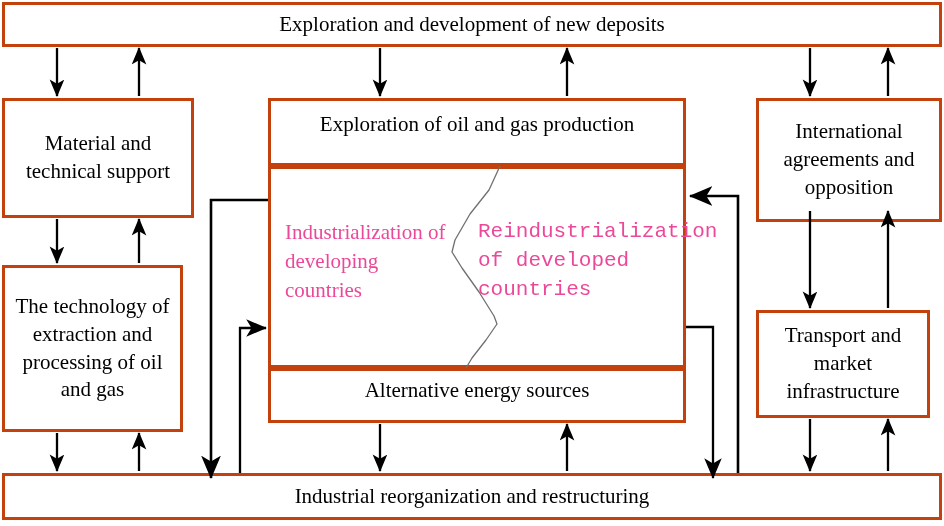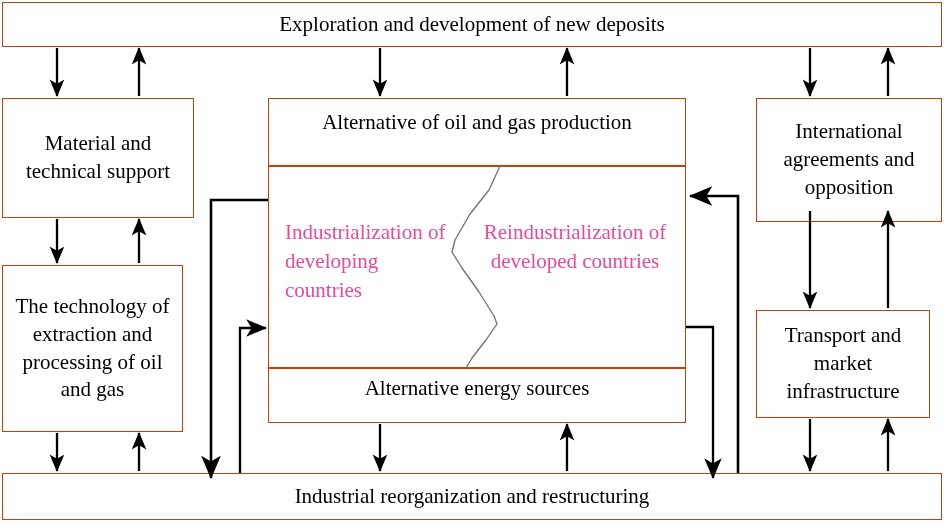--- a/index.html
+++ b/index.html
@@ -10,40 +10,40 @@
   #canvas {
     position: relative;
     width: 944px;
     height: 526px;
     background: #ffffff;
     font-family: "Liberation Serif", "DejaVu Serif", serif;
     overflow: hidden;
   }
   .box {
     position: absolute;
-    border: 1px solid #c2410c;
+    border: 3px solid #c2410c;
     box-sizing: border-box;
     background: #ffffff;
     display: flex;
     align-items: center;
     justify-content: center;
     text-align: center;
     color: #000000;
     font-size: 21px;
     line-height: 1.32;
     padding: 2px 6px;
   }
   .inner-label {
     position: absolute;
     color: #ec4899;
     font-size: 21px;
     line-height: 1.38;
   }
   .label-left  { text-align: left; }
-  .label-right { text-align: center; }
+  .label-right { text-align: left; font-family: Liberation Mono, monospace; }
   svg.overlay {
     position: absolute;
     left: 0; top: 0;
     width: 944px;
     height: 526px;
     pointer-events: none;
   }
 </style>
 </head>
 <body>
@@ -56,21 +56,21 @@
 
   <div class="box" style="left:2px; top:98px; width:192px; height:120px;">
     <span>Material and technical support</span>
   </div>
 
   <div class="box" style="left:2px; top:265px; width:181px; height:167px;">
     <span>The technology of extraction and processing of oil and gas</span>
   </div>
 
   <div class="box" style="left:268px; top:98px; width:418px; height:68px; align-items:flex-start; padding-top:10px;">
-    <span>Alternative of oil and gas production</span>
+    <span>Exploration of oil and gas production</span>
   </div>
 
   <div class="box" style="left:268px; top:166px; width:418px; height:202px;">
   </div>
 
   <div class="inner-label label-left" style="left:285px; top:218px; width:165px;">
     <span>Industrialization of developing countries</span>
   </div>
 
   <div class="inner-label label-right" style="left:478px; top:218px; width:194px;">

